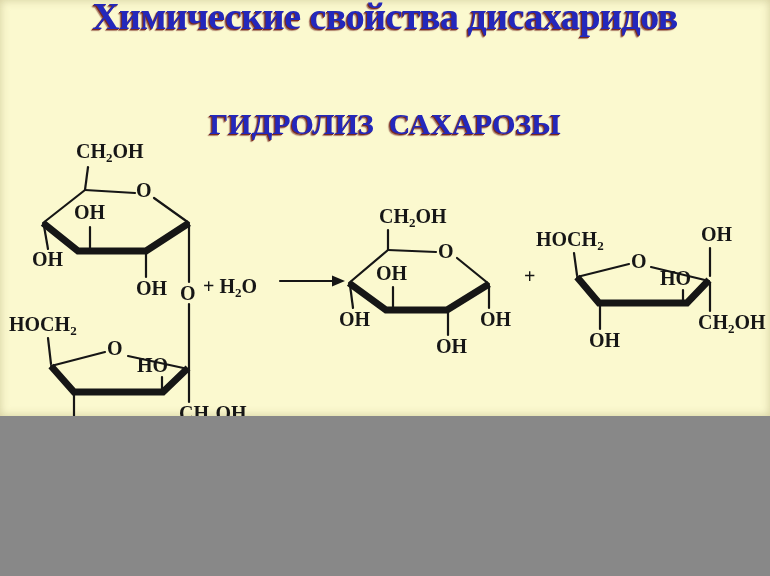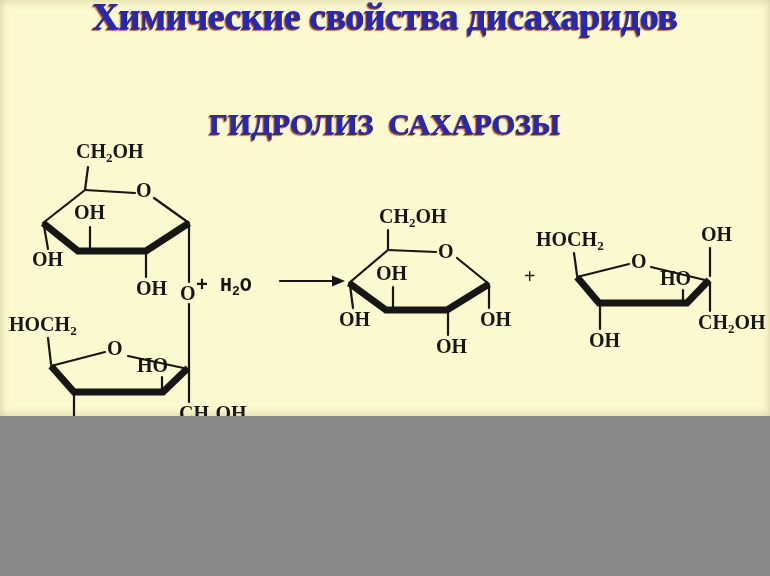--- a/index.html
+++ b/index.html
@@ -108,17 +108,17 @@
       <span class="atom" style="left: 376px; top: 263px;"><span>OH</span></span>
       <span class="atom" style="left: 339px; top: 309px;"><span>OH</span></span>
       <span class="atom" style="left: 436px; top: 336px;"><span>OH</span></span>
       <span class="atom" style="left: 480px; top: 309px;"><span>OH</span></span>
       <span class="atom" style="left: 536px; top: 229px;"><span>HOCH</span><span class="sb">2</span></span>
       <span class="atom" style="left: 631px; top: 251px;"><span>O</span></span>
       <span class="atom" style="left: 660px; top: 268px;"><span>HO</span></span>
       <span class="atom" style="left: 589px; top: 330px;"><span>OH</span></span>
       <span class="atom" style="left: 701px; top: 224px;"><span>OH</span></span>
       <span class="atom" style="left: 698px; top: 312px;"><span>CH</span><span class="sb">2</span><span>OH</span></span>
-      <span class="atom" style="left: 196px; top: 276px; font-family: Liberation Mono, monospace;"><span>+ H</span><span class="sb">2</span><span>O</span></span>
+      <span class="atom" style="left: 203px; top: 276px;"><span>+ H</span><span class="sb">2</span><span>O</span></span>
       <span class="atom" style="left: 524px; top: 266px;"><span>+</span></span>
     </div>
 
 </div>
 
 </body></html>

